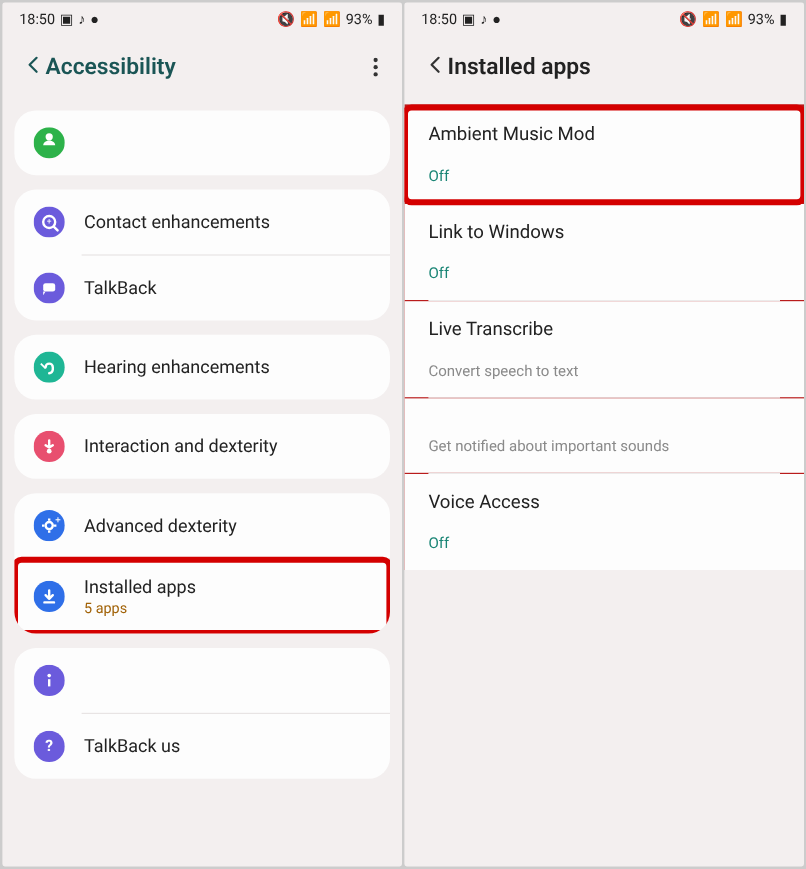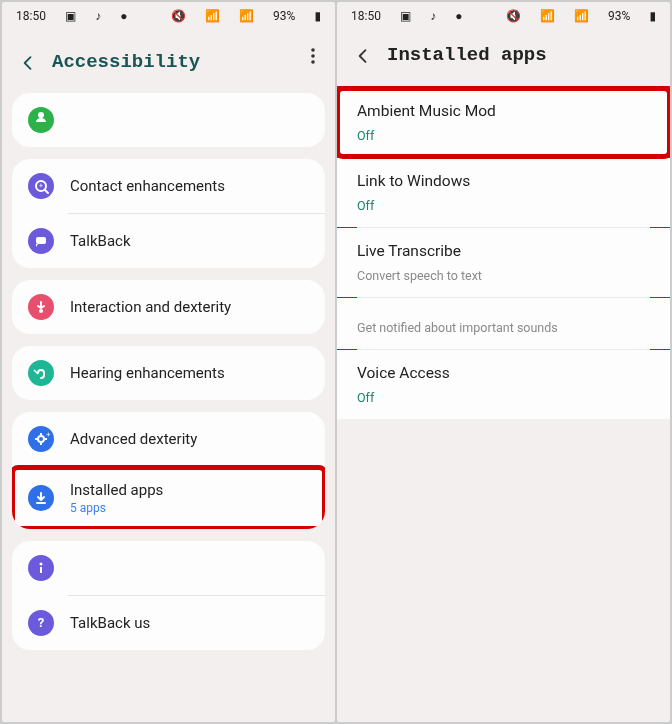--- a/index.html
+++ b/index.html
@@ -20,28 +20,26 @@
   }
   .status-bar {
     height: 28px;
     display: flex;
     justify-content: space-between;
     align-items: center;
     padding: 0 14px;
     font-size: 12px;
     color: #222;
   }
-  .status-left, .status-right { display: flex; align-items: flex-end; gap: 19px; }
+  .status-left, .status-right { display: flex; align-items: flex-end; gap: 4px; }
   .status-left span, .status-right span { font-size: 12px; }
   .header {
     display: flex;
-    align-items: flex-end;
+    align-items: flex-start;
     padding: 14px 16px 20px 16px;
-    gap: 14px;
-    font-family: Liberation Mono, monospace;
   }
   .header-title {
     font-size: 19px;
     font-weight: 600;
     color: #1a5555;
     flex: 1;
   }
   .screen2 .header-title { color: #222; font-weight: 600; }
   .back-icon svg { display: block; }
   .more-icon { padding: 4px; }
@@ -59,37 +57,37 @@
     min-height: 50px;
   }
   .row-icon {
     width: 26px; height: 26px; border-radius: 50%;
     display: flex; align-items: center; justify-content: center;
     flex-shrink: 0;
   }
   .row-icon svg { display: block; }
   .row-texts { flex: 1; }
   .row-label { font-size: 15px; color: #222; }
-  .row-sub { font-size: 12px; color: #3b82f6; margin-top: 2px; }
+  .row-sub { font-size: 12px; color: #a16207; margin-top: 2px; }
   .divider {
     height: 1px;
     background: #e8e4e4;
     margin-left: 56px;
   }
   .highlight-red {
     outline: 5px solid #d40000;
     outline-offset: -3px;
     border-radius: 6px;
   }
   .plain-row {
     padding: 14px 20px;
     background: #fdfdfd;
   }
   .plain-label { font-size: 15.5px; color: #222; }
-  .plain-sub { font-size: 12.5px; color: #1a8575; margin-top: 8px; }
+  .plain-sub { font-size: 12.5px; color: #1a8575; margin-top: 19px; }
   .plain-sub.grey { color: #8a8a8a; }
   .plain-divider { height: 1px; background: #eceaea; margin: 0 20px; }
   .list-wrapper { background: #b91c1c; padding-top: 2px; }
 </style>
 </head>
 <body>
 
 <div class="screen">
   <div class="status-bar">
     <div class="status-left">
@@ -160,41 +158,41 @@
           </div>
           <div class="row-texts">
             <div class="row-label">TalkBack</div>
           </div>
         </div>
       </div>
       <div class="card-group">
         <div class="row">
           <div class="row-icon">
             <svg width="26" height="26" viewBox="0 0 26 26">
+              <circle cx="13" cy="13" r="13" fill="#1fb695"></circle>
+              <path d="M10 13a3 3 0 016 0v2a3 3 0 01-3 3" fill="none" stroke="white" stroke-width="2" stroke-linecap="round"></path>
+              <line x1="6" y1="10" x2="10" y2="14" stroke="white" stroke-width="1.5"></line>
+            </svg>
+          </div>
+          <div class="row-texts">
+            <div class="row-label">Hearing enhancements</div>
+          </div>
+        </div>
+      </div>
+      <div class="card-group">
+        <div class="row">
+          <div class="row-icon">
+            <svg width="26" height="26" viewBox="0 0 26 26">
               <circle cx="13" cy="13" r="13" fill="#e84f6f"></circle>
               <path d="M13 8v6m0 0l3-2m-3 2l-3-2" stroke="white" stroke-width="2" stroke-linecap="round" fill="none"></path>
               <circle cx="13" cy="17" r="2" fill="white"></circle>
             </svg>
           </div>
           <div class="row-texts">
             <div class="row-label">Interaction and dexterity</div>
-          </div>
-        </div>
-      </div>
-      <div class="card-group">
-        <div class="row">
-          <div class="row-icon">
-            <svg width="26" height="26" viewBox="0 0 26 26">
-              <circle cx="13" cy="13" r="13" fill="#1fb695"></circle>
-              <path d="M10 13a3 3 0 016 0v2a3 3 0 01-3 3" fill="none" stroke="white" stroke-width="2" stroke-linecap="round"></path>
-              <line x1="6" y1="10" x2="10" y2="14" stroke="white" stroke-width="1.5"></line>
-            </svg>
-          </div>
-          <div class="row-texts">
-            <div class="row-label">Hearing enhancements</div>
           </div>
         </div>
       </div>
       <div class="card-group">
         <div class="row">
           <div class="row-icon">
             <svg width="26" height="26" viewBox="0 0 26 26">
               <circle cx="13" cy="13" r="13" fill="#2f6fe8"></circle>
               <circle cx="13" cy="13" r="3" fill="none" stroke="white" stroke-width="2"></circle>
               <path d="M13 7v2M13 17v2M7 13h2M17 13h2" stroke="white" stroke-width="2"></path>

